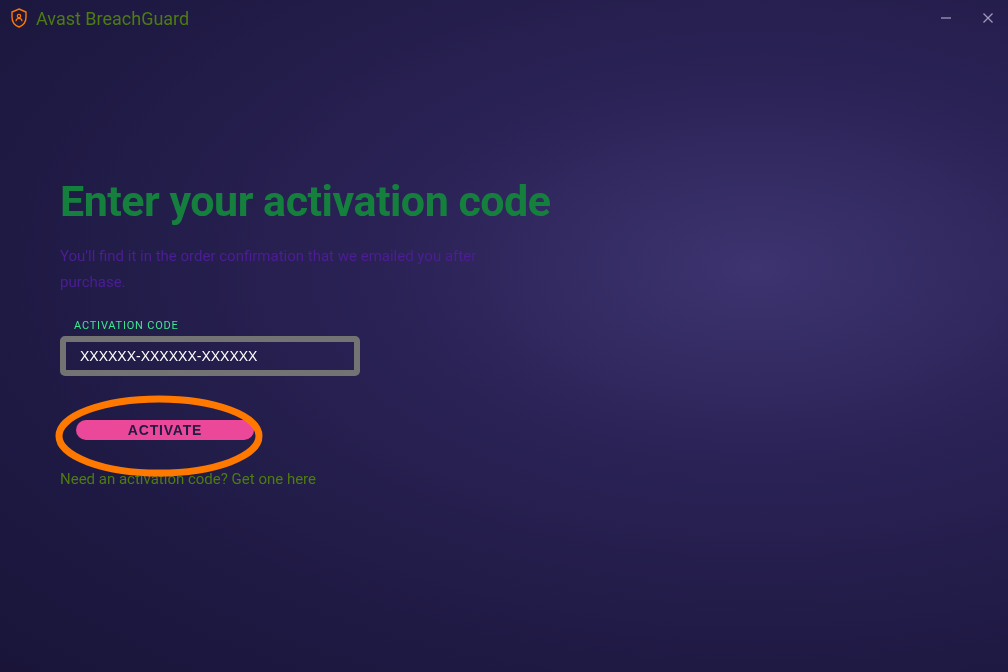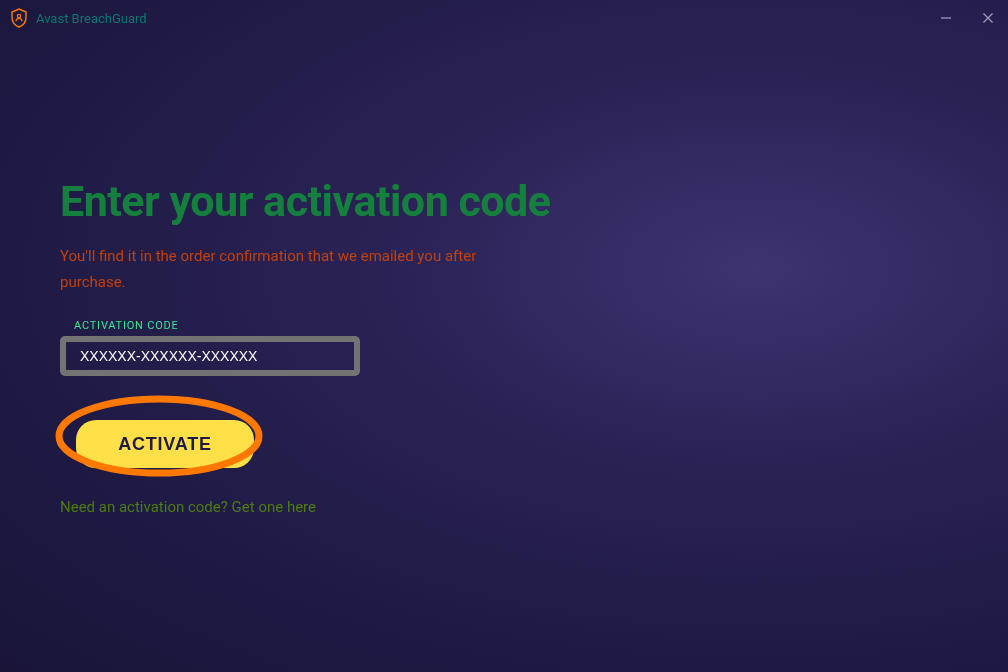--- a/index.html
+++ b/index.html
@@ -28,22 +28,22 @@
       gap: 8px;
     }
     .logo {
       width: 18px;
       height: 20px;
       display: flex;
       align-items: center;
       justify-content: center;
     }
     .app-title {
-      color: #0f766e;
-      font-size: 13px;
+      color: #4d7c0f;
+      font-size: 18px;
       font-weight: 400;
     }
     .titlebar-right {
       display: flex;
       align-items: center;
       gap: 22px;
     }
     .window-control {
       color: #8d88b0;
       display: flex;
@@ -57,21 +57,21 @@
       padding: 140px 0 0 60px;
     }
     .heading {
       color: #15803d;
       font-size: 43px;
       font-weight: 700;
       letter-spacing: -0.5px;
       margin-bottom: 18px;
     }
     .subtext {
-      color: #c2410c;
+      color: #4c1d95;
       font-size: 15px;
       font-weight: 400;
       line-height: 1.7;
       max-width: 440px;
       margin-bottom: 24px;
     }
     .field-wrap {
       position: relative;
       width: 276px;
     }
@@ -107,29 +107,29 @@
     }
     .highlight-ellipse {
       position: absolute;
       top: -26px;
       left: -6px;
       width: 210px;
       height: 84px;
       pointer-events: none;
     }
     .activate-btn {
-      background: #fde047;
+      background: #ec4899;
       color: #1f1a44;
-      font-size: 18px;
+      font-size: 14px;
       font-weight: 700;
       letter-spacing: 0.8px;
       border: none;
       border-radius: 20px;
       width: 178px;
-      height: 48px;
+      height: 20px;
       cursor: pointer;
     }
     .link {
       color: #4d7c0f;
       font-size: 15px;
       margin-top: 30px;
       display: block;
       text-decoration: none;
       cursor: pointer;
     }

